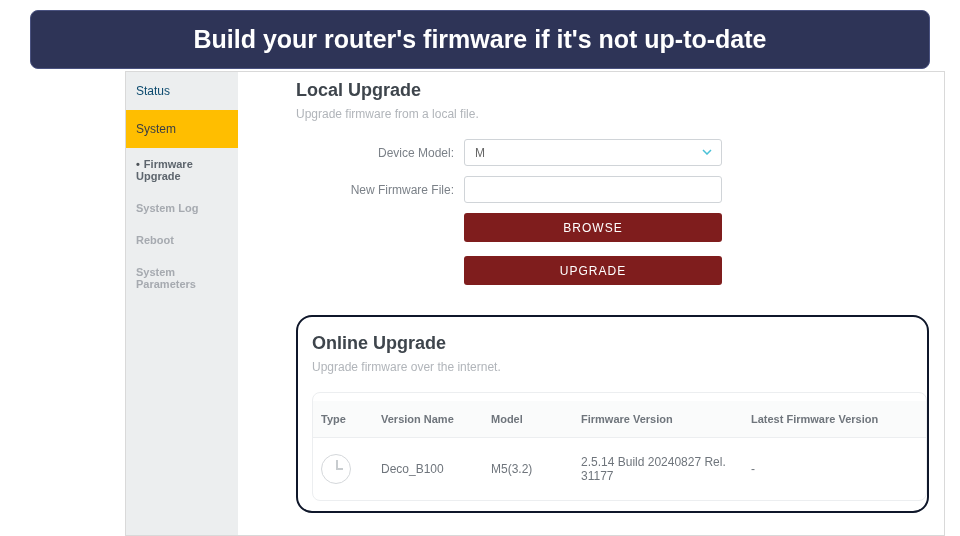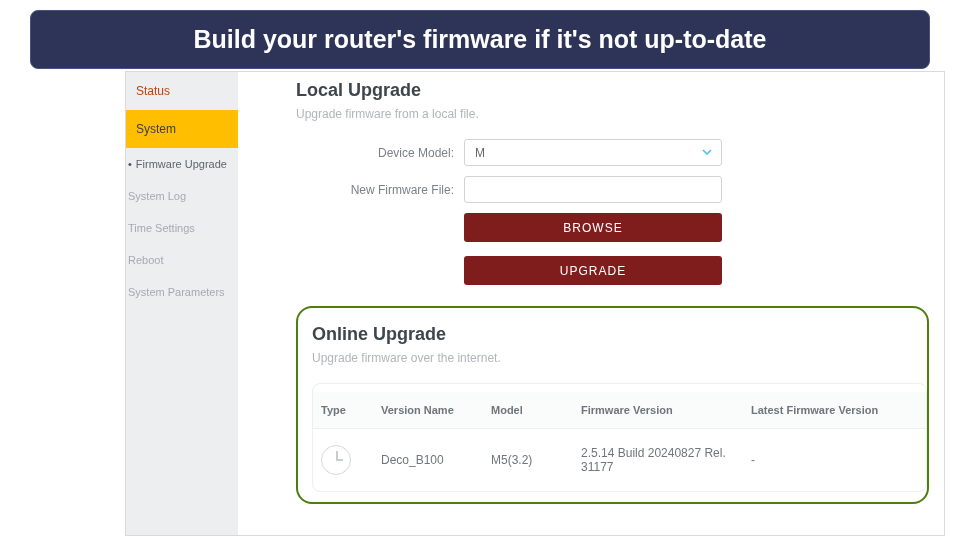--- a/index.html
+++ b/index.html
@@ -35,35 +35,36 @@
     position: absolute;
     left: 0;
     top: 0;
     width: 112px;
     height: 100%;
     background: #eceeef;
   }
   .side-item {
     padding: 12px 10px;
     font-size: 12px;
-    color: #c2410c;
+    color: #0c4a6e;
     cursor: pointer;
   }
   .side-item.active {
     background: #ffbe00;
     color: #3a3e44;
   }
   .sub-items {
     background: #eceeef;
   }
   .sub-item {
-    padding: 10px 8px 10px 2px;
+    padding: 10px 8px 10px 10px;
     font-size: 11px;
     color: #a6aab0;
     cursor: pointer;
+    font-weight: bold;
   }
   .sub-item.sel {
     color: #5d656d;
   }
   .sub-item.sel::before {
     content: "•";
     color: #4b5157;
     margin-right: 4px;
   }
   .content {
@@ -128,24 +129,24 @@
     color: #fff;
     border: none;
     border-radius: 3px;
     font-size: 12px;
     letter-spacing: 1px;
     cursor: pointer;
     margin-left: 168px;
     margin-bottom: 14px;
   }
   .callout {
-    border: 2px solid #4d7c0f;
+    border: 2px solid #0f172a;
     border-radius: 16px;
     padding: 12px 0 10px 14px;
-    margin-top: 21px;
+    margin-top: 30px;
   }
   .table {
     width: 100%;
     border-collapse: collapse;
     margin-top: 8px;
   }
   .table th {
     text-align: left;
     font-size: 11px;
     font-weight: bold;
@@ -206,21 +207,20 @@
 <div class="banner">Build your router's firmware if it's not up-to-date</div>
 
 <div class="frame">
 
   <div class="sidebar">
     <div class="side-item">Status</div>
     <div class="side-item active">System</div>
     <div class="sub-items">
       <div class="sub-item sel">Firmware Upgrade</div>
       <div class="sub-item">System Log</div>
-      <div class="sub-item">Time Settings</div>
       <div class="sub-item">Reboot</div>
       <div class="sub-item">System Parameters</div>
     </div>
   </div>
 
   <div class="content">
 
     <div class="section-title">Local Upgrade</div>
     <div class="section-sub">Upgrade firmware from a local file.</div>
 

